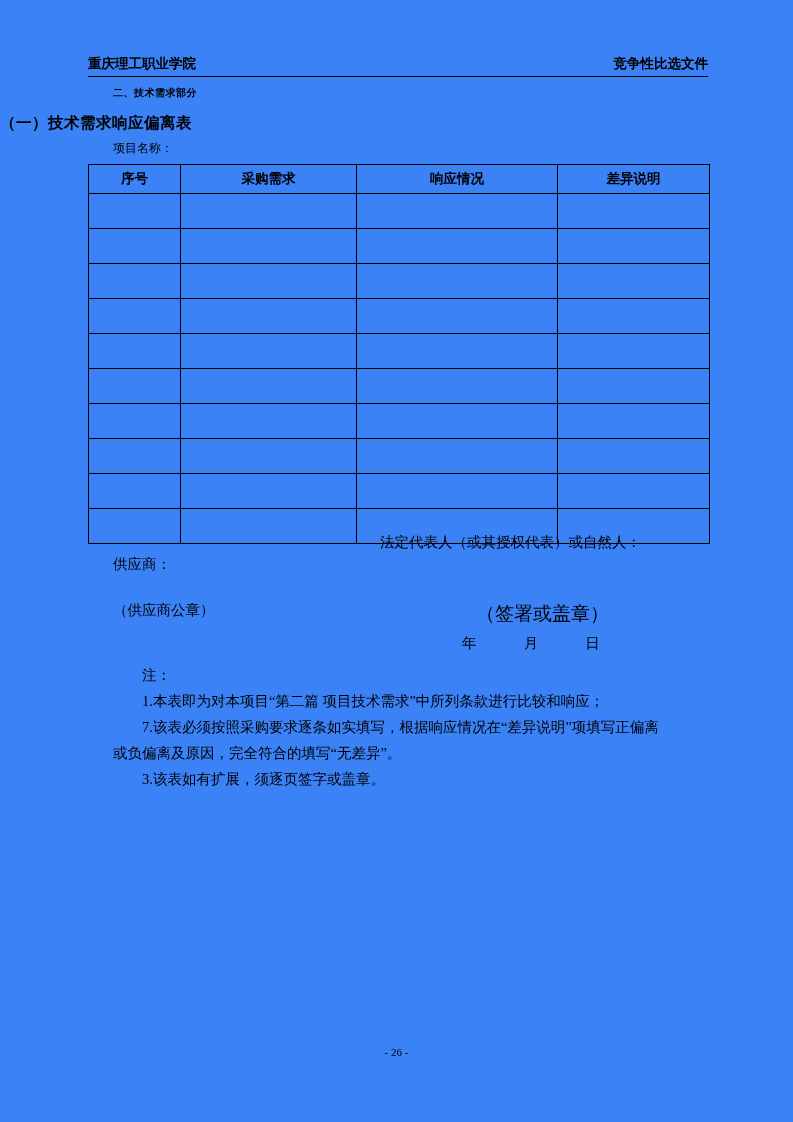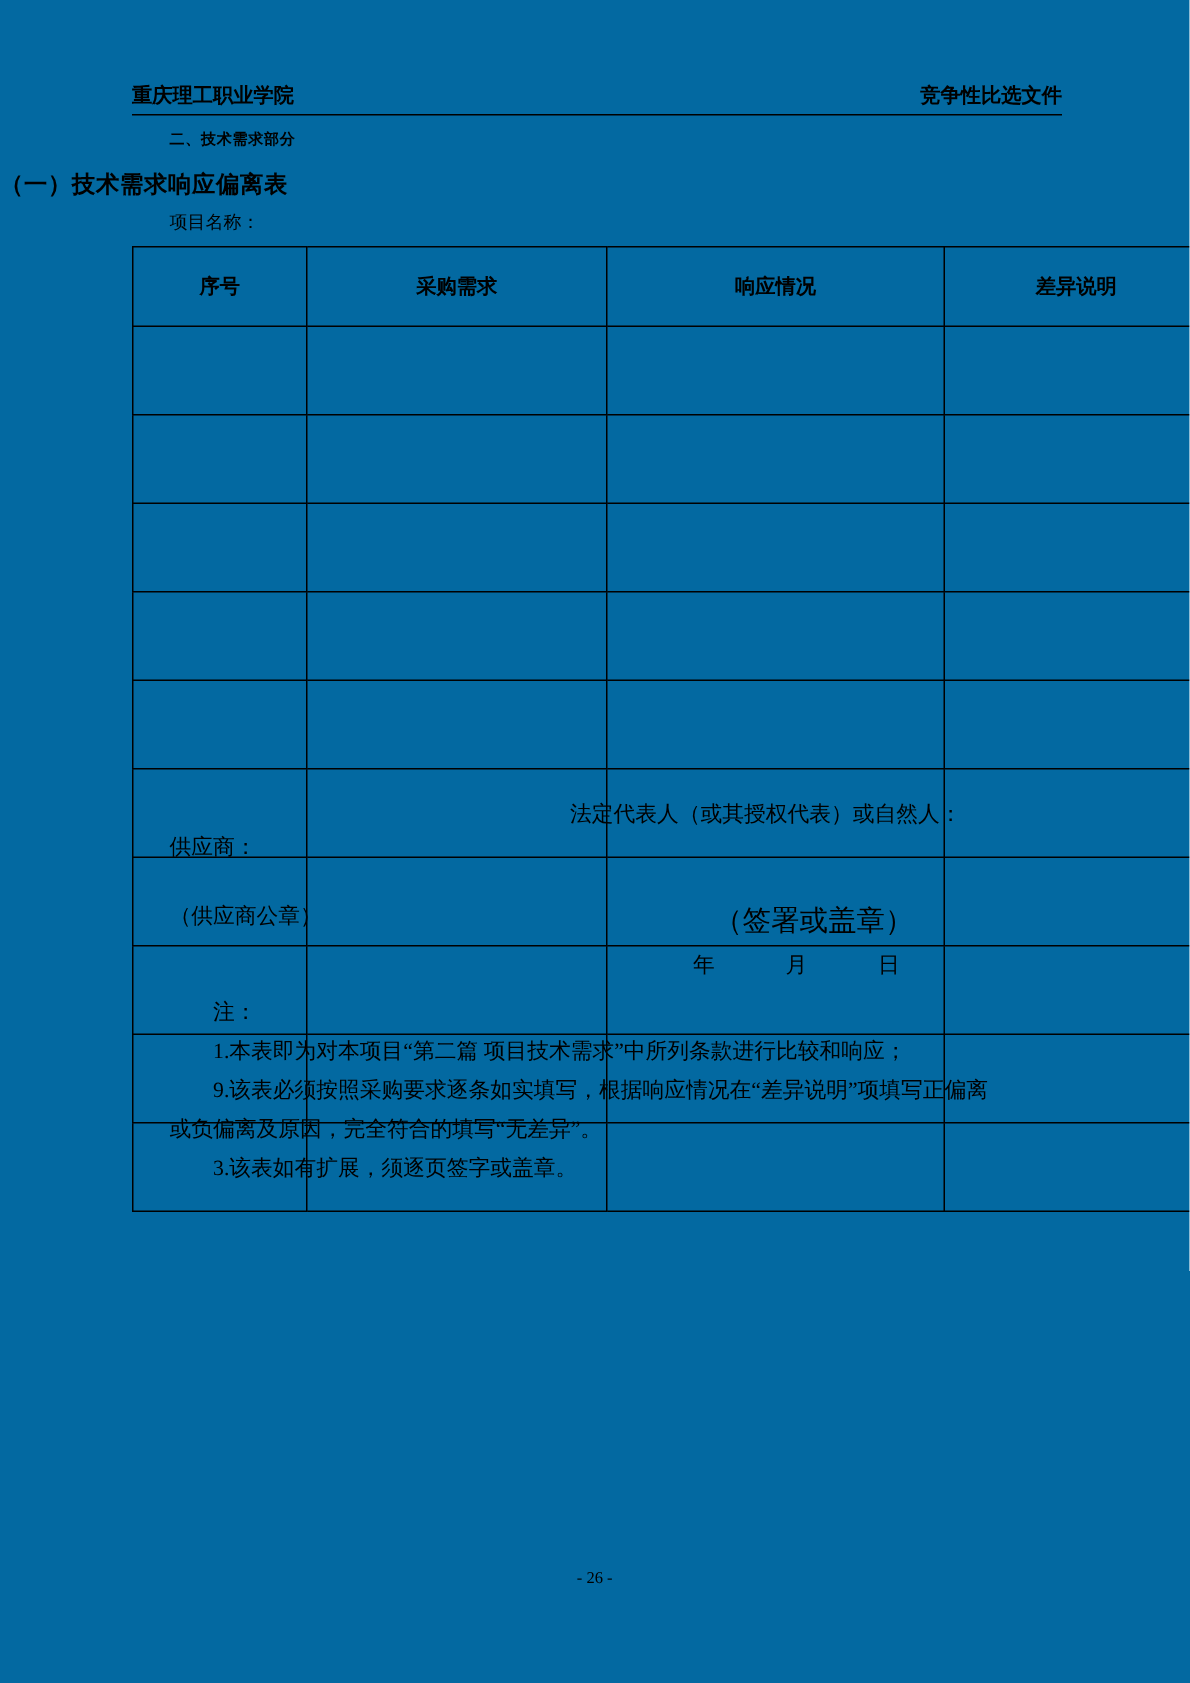--- a/index.html
+++ b/index.html
@@ -4,21 +4,21 @@
 <style>
   html, body {
     margin: 0;
     padding: 0;
     background: #ffffff;
   }
   .page {
     position: relative;
     width: 793px;
     height: 1122px;
-    background: #0369a1;
+    background: #3b82f6;
     font-family: "Liberation Serif", "DejaVu Serif", serif;
     color: #000000;
     box-sizing: border-box;
     overflow: hidden;
   }
 
   
   .header {
     position: absolute;
     left: 88px;
@@ -78,21 +78,21 @@
     width: 617px;
   }
   table.deviation {
     border-collapse: collapse;
     width: 617px;
     table-layout: fixed;
   }
   table.deviation th,
   table.deviation td {
     border: 1px solid #000000;
-    padding: 12px;
+    padding: 0;
     margin: 0;
   }
   table.deviation th {
     height: 28px;
     font-size: 13.5px;
     font-weight: bold;
     font-family: "Liberation Sans", "DejaVu Sans", sans-serif;
     text-align: center;
     vertical-align: middle;
   }
@@ -265,20 +265,20 @@
 
   <div class="date-line">
     <span class="date-y">年</span>
     <span class="date-m">月</span>
     <span class="date-d">日</span>
   </div>
 
   <div class="notes">
     <p class="note-head">注：</p>
     <p>1.本表即为对本项目“第二篇 项目技术需求”中所列条款进行比较和响应；</p>
-    <p>9.该表必须按照采购要求逐条如实填写，根据响应情况在“差异说明”项填写正偏离</p>
+    <p>7.该表必须按照采购要求逐条如实填写，根据响应情况在“差异说明”项填写正偏离</p>
     <p class="no-indent">或负偏离及原因，完全符合的填写“无差异”。</p>
     <p>3.该表如有扩展，须逐页签字或盖章。</p>
   </div>
 
   <div class="footer">- 26 -</div>
 
 </div>
 
 </body></html>

